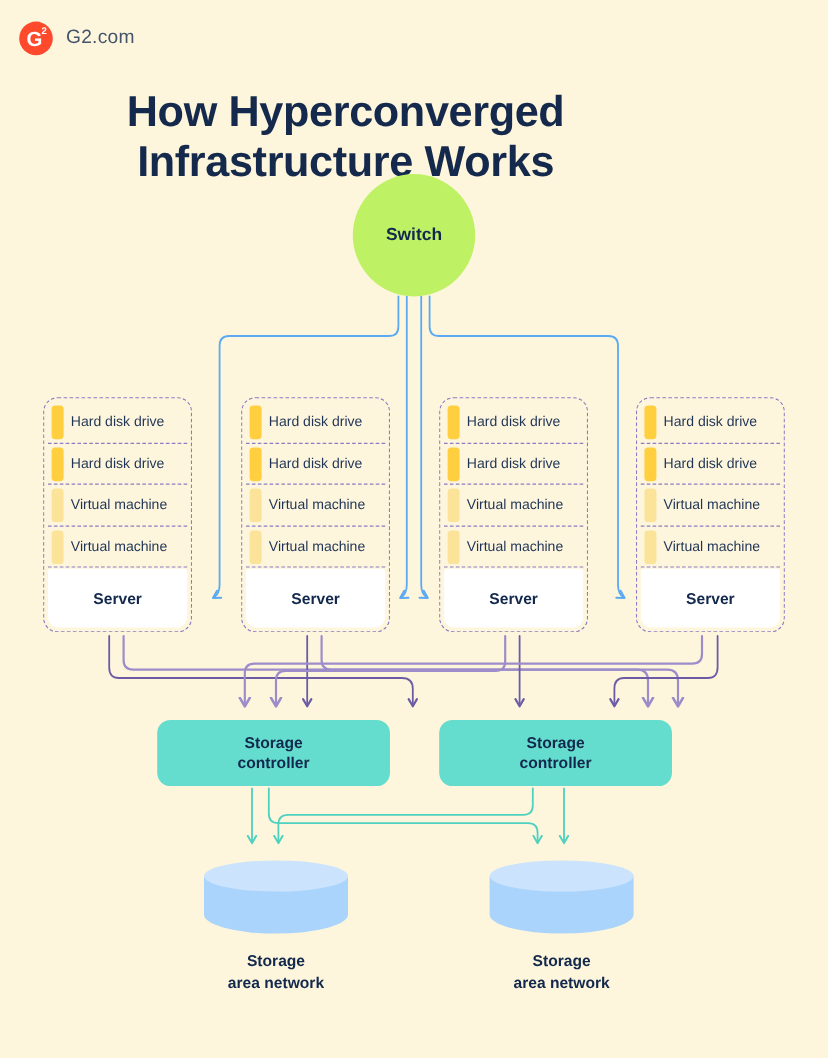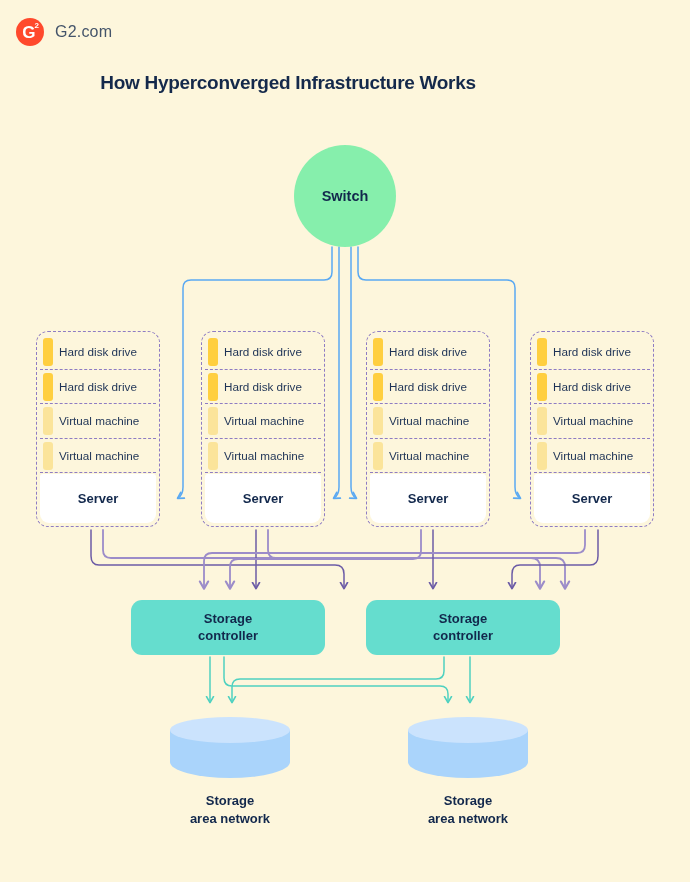--- a/index.html
+++ b/index.html
@@ -63,21 +63,21 @@
     letter-spacing: 0.2px;
   }
 
   
   #page-title {
     position: absolute;
     left: 0;
     top: 72px;
     width: 576px;
     text-align: center;
-    font-size: 19px;
+    font-size: 36px;
     font-weight: bold;
     letter-spacing: -0.3px;
     color: #14294B;
   }
 
   
   #connectors {
     position: absolute;
     left: 0;
     top: 0;
@@ -87,21 +87,21 @@
   }
 
   
   #switch-node {
     position: absolute;
     left: 294px;
     top: 145px;
     width: 102px;
     height: 102px;
     border-radius: 50%;
-    background: #86efac;
+    background: #bef264;
     display: flex;
     align-items: center;
     justify-content: center;
     font-size: 14.5px;
     font-weight: bold;
     color: #12284C;
   }
 
   
   .server-stack {

